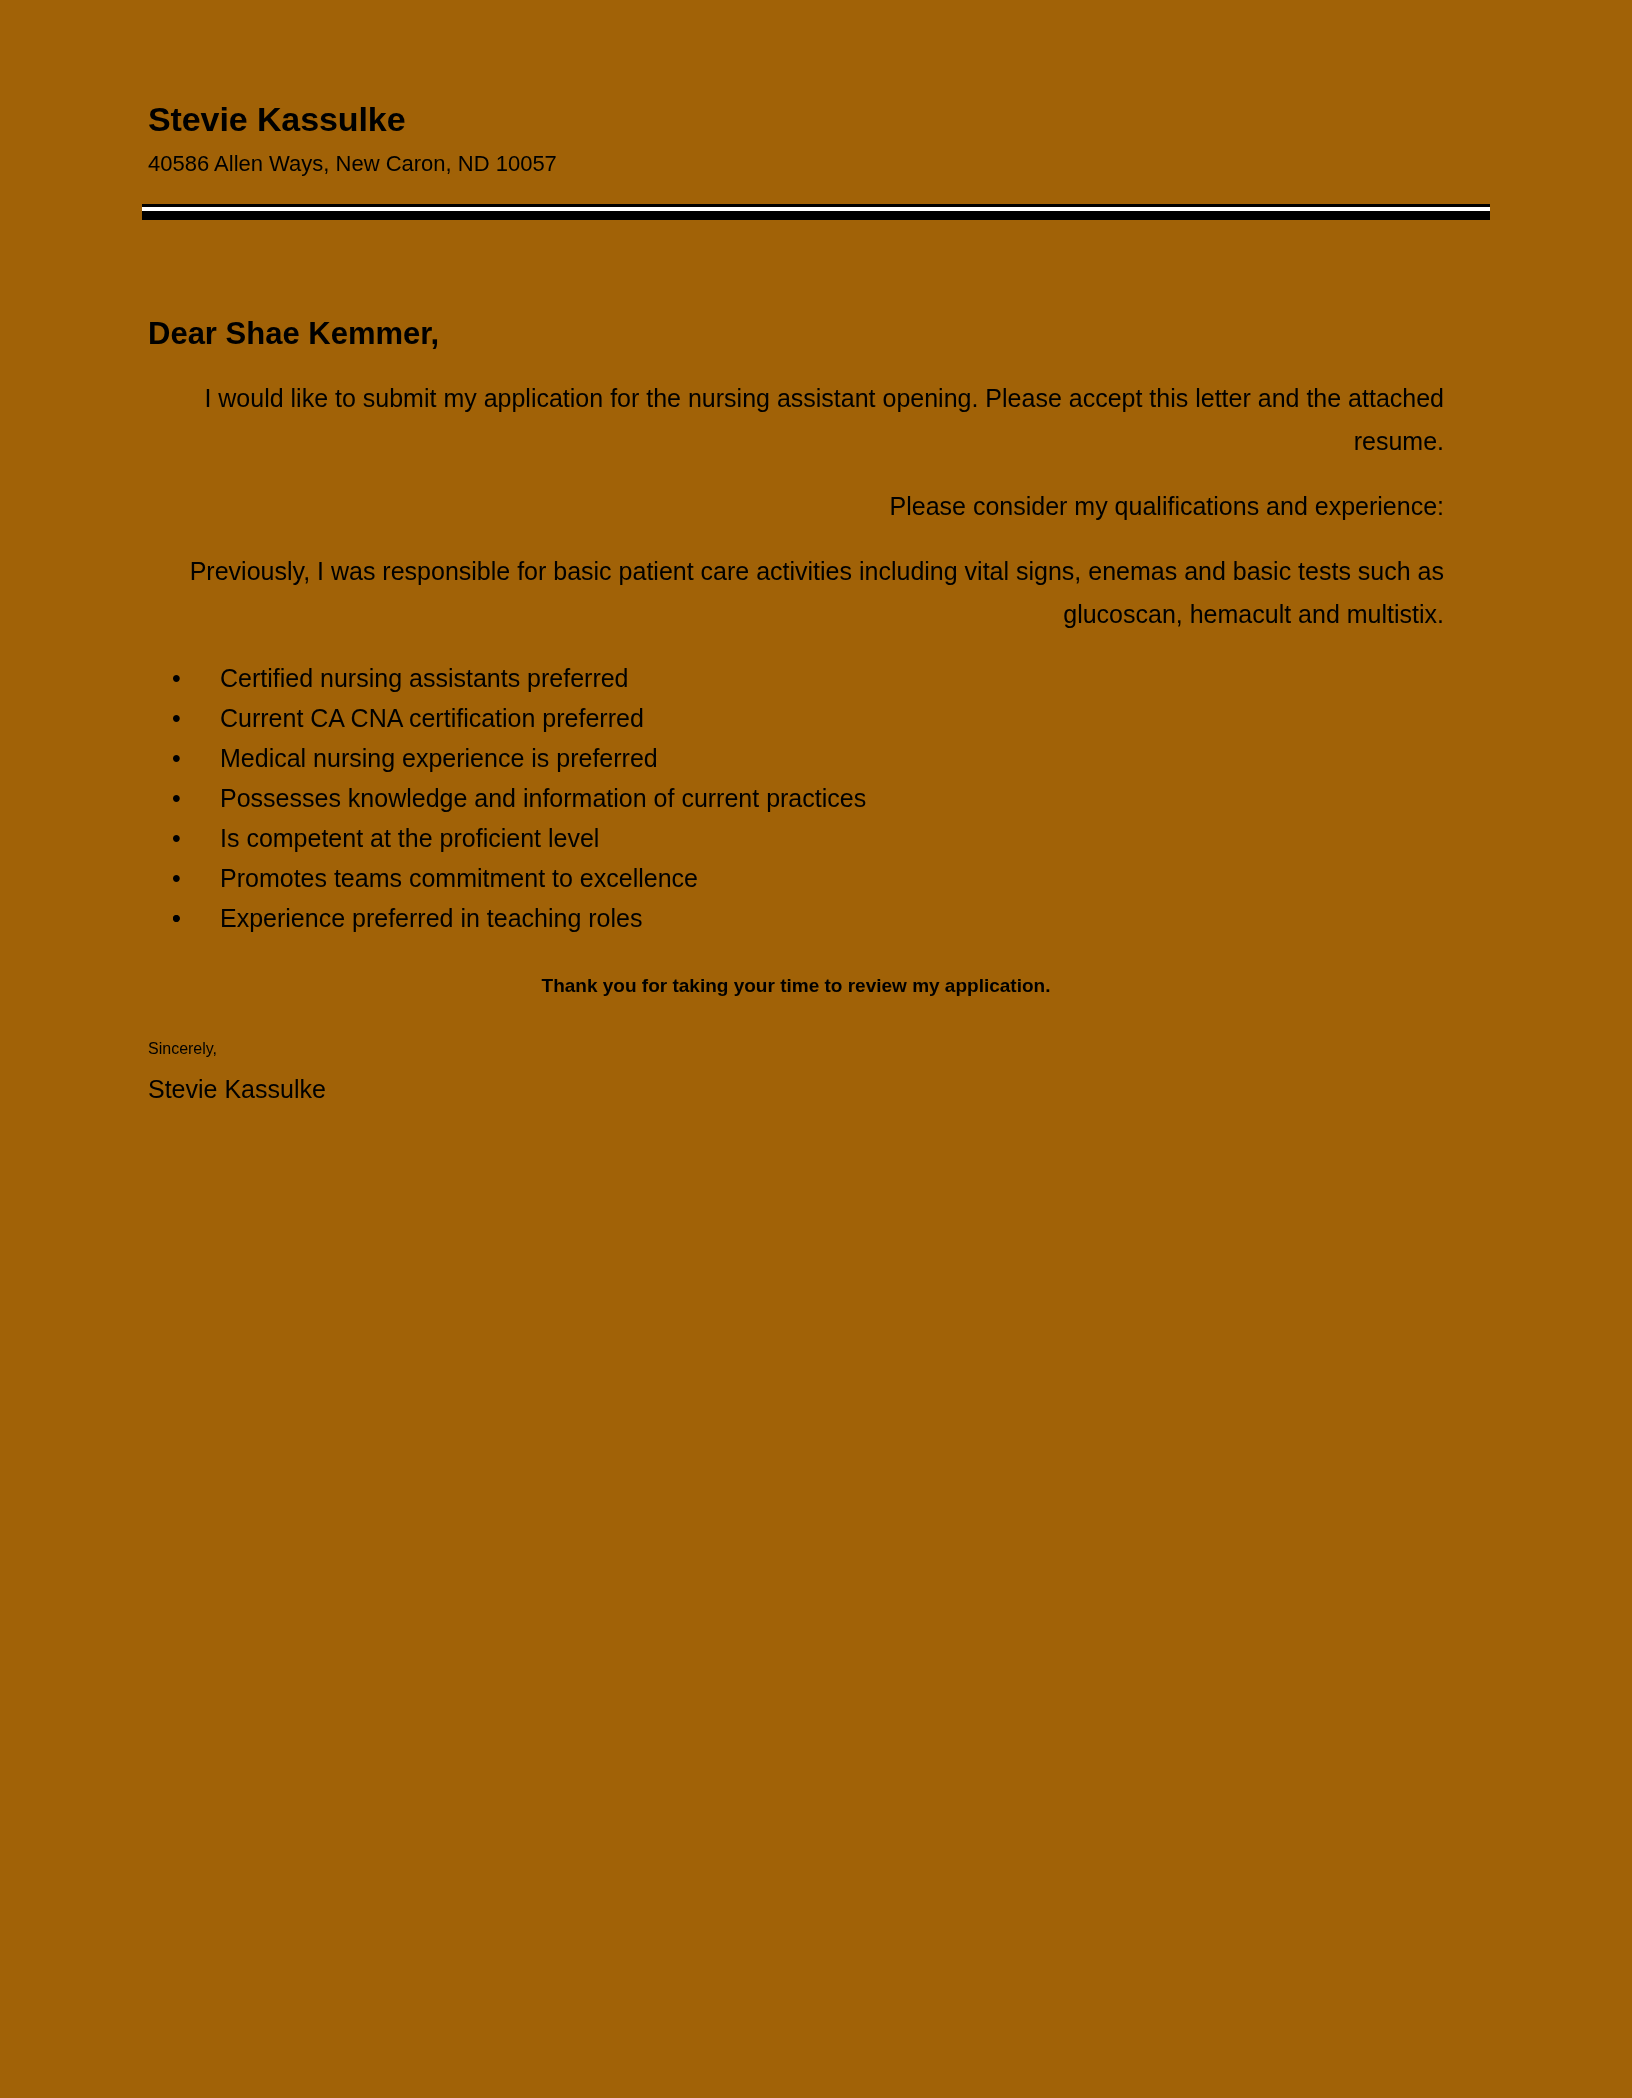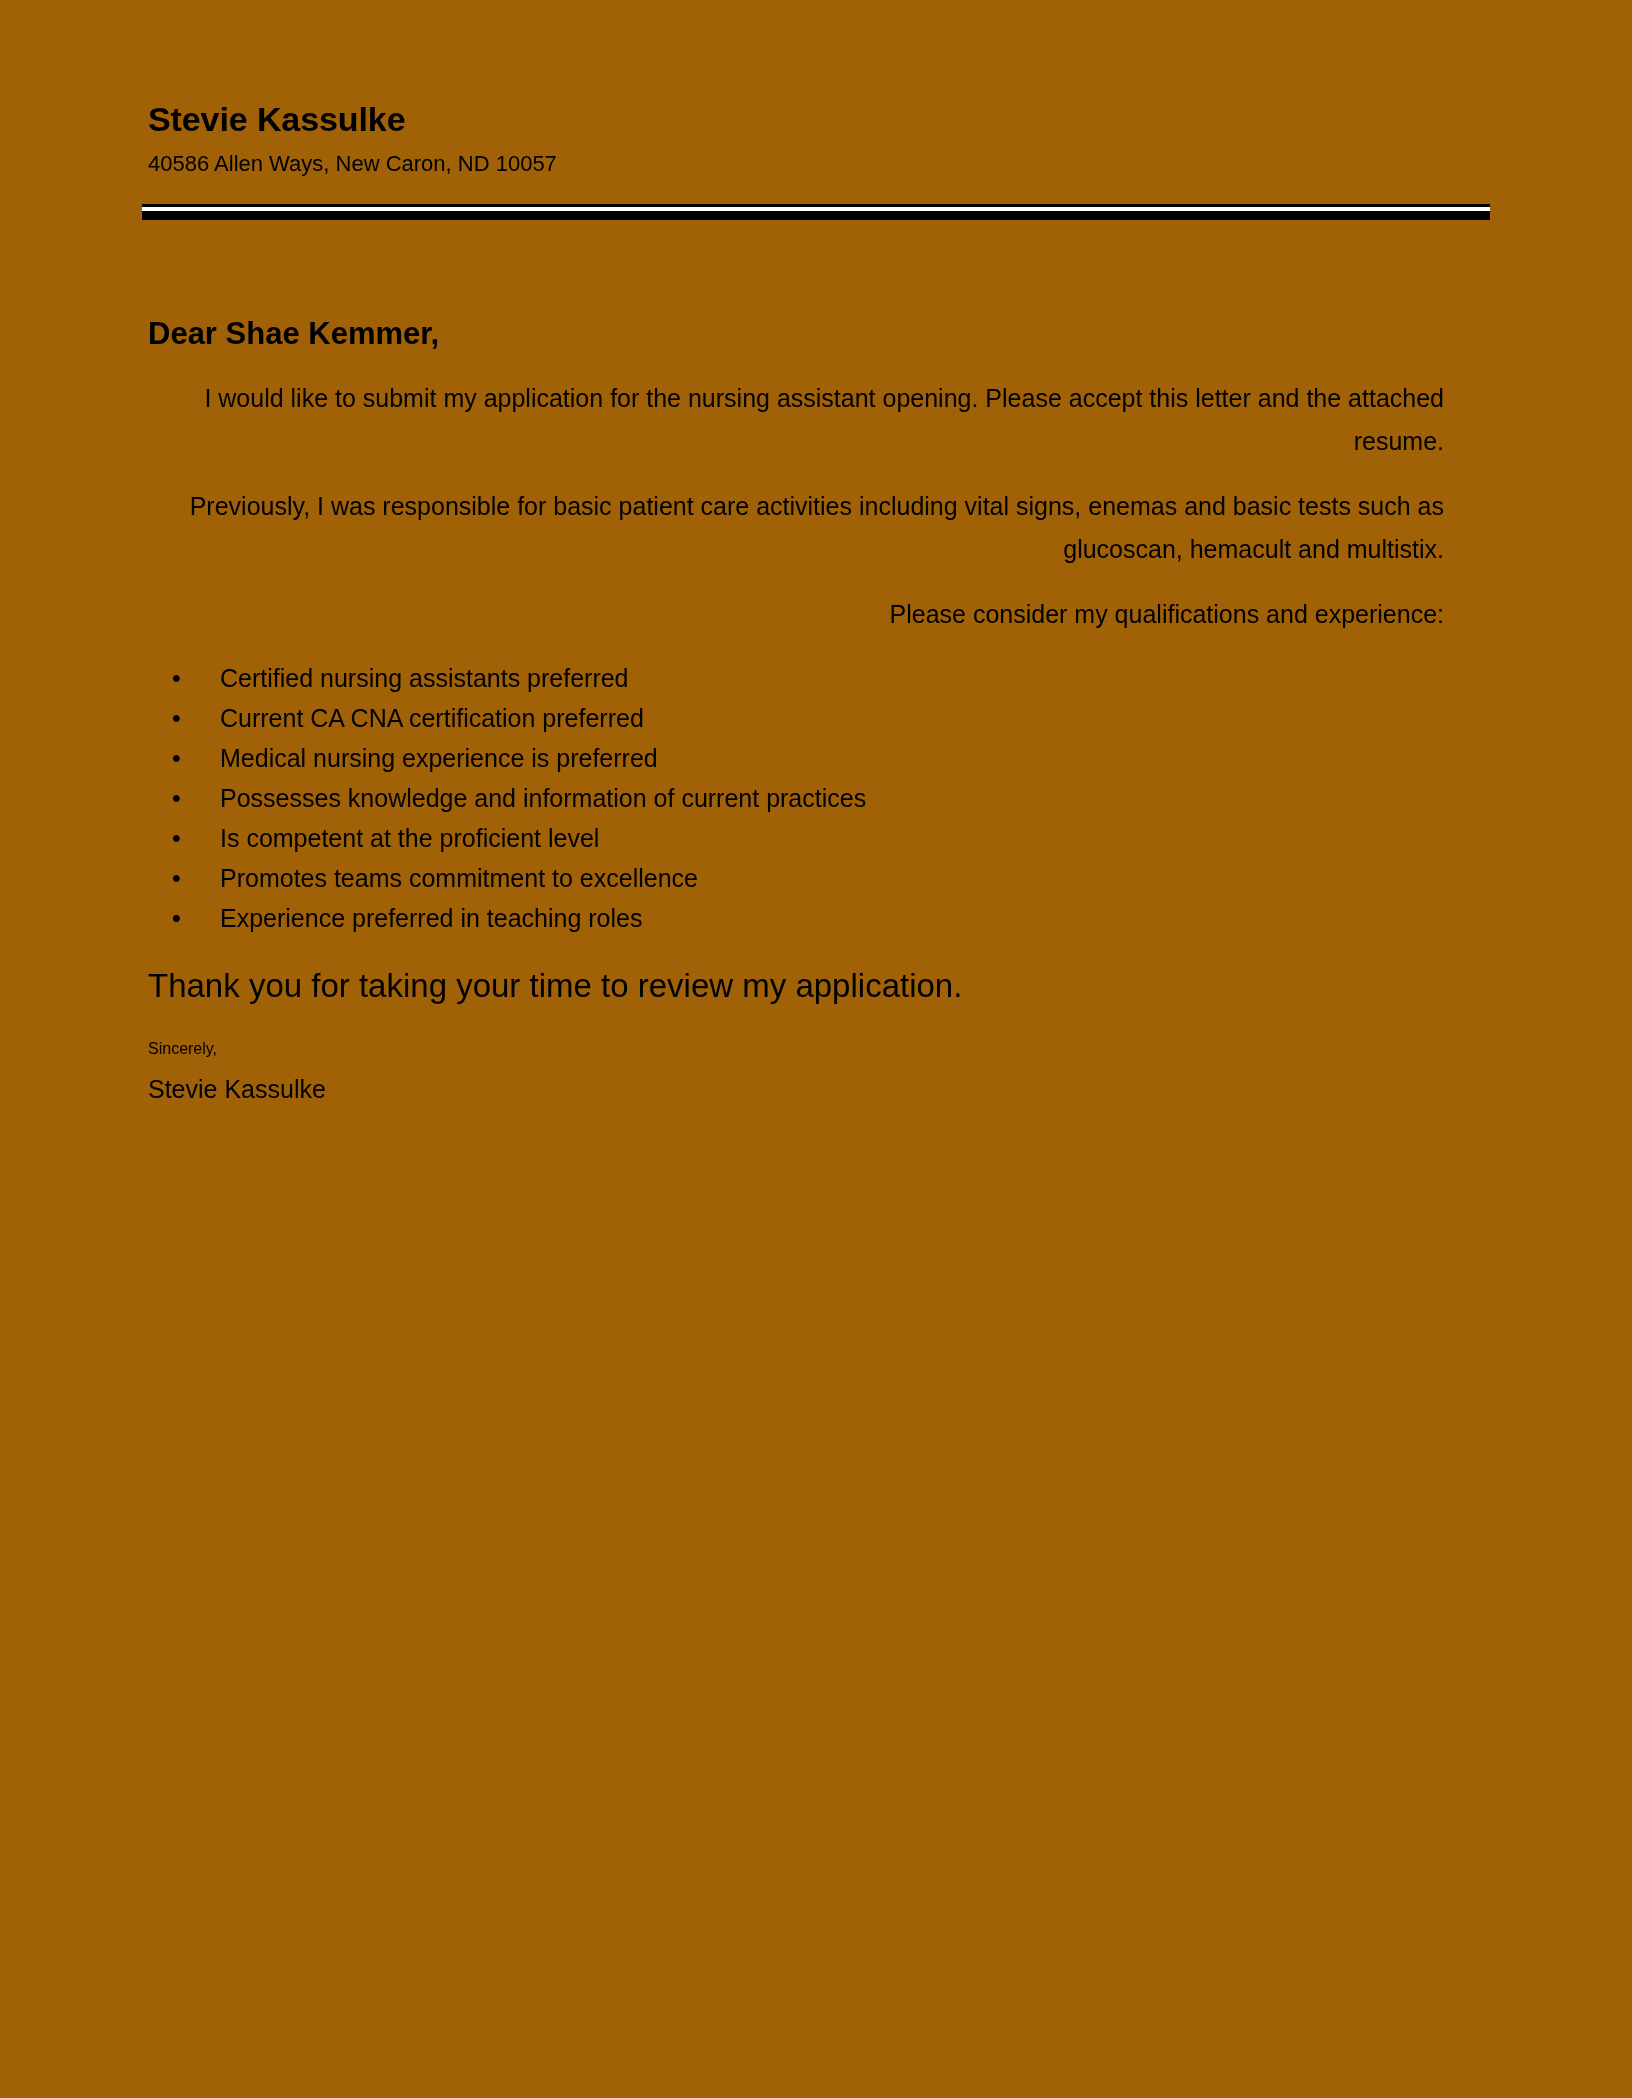--- a/index.html
+++ b/index.html
@@ -107,25 +107,26 @@
   }
   .qual-list li .bullet-dot {
     position: absolute;
     left: 0px;
     top: 0px;
     font-size: 25px;
     line-height: 40px;
     color: #000000;
   }
   .closing-bold {
-    font-size: 33px;
-    font-weight: normal;
+    font-size: 19px;
+    font-weight: bold;
     line-height: 43px;
     margin: 22px 0 22px 0;
     color: #000000;
+    text-align: center;
   }
   .signoff {
     font-size: 16px;
     font-weight: normal;
     line-height: 40px;
     margin: 0;
     color: #000000;
   }
   .signoff-name {
     font-size: 25px;
@@ -150,23 +151,23 @@
     <div class="rule-gap"></div>
     <div class="rule-thick"></div>
   </div>
 
   <div class="letter-body">
 
     <p class="salutation">Dear Shae Kemmer,</p>
 
     <p class="para">I would like to submit my application for the nursing assistant opening. Please accept this letter and the attached resume.</p>
 
+    <p class="para">Please consider my qualifications and experience:</p>
+
     <p class="para">Previously, I was responsible for basic patient care activities including vital signs, enemas and basic tests such as glucoscan, hemacult and multistix.</p>
-
-    <p class="para">Please consider my qualifications and experience:</p>
 
     <ul class="qual-list">
       <li>
         <span class="bullet-dot">•</span>
         <span>Certified nursing assistants preferred</span>
       </li>
       <li>
         <span class="bullet-dot">•</span>
         <span>Current CA CNA certification preferred</span>
       </li>

